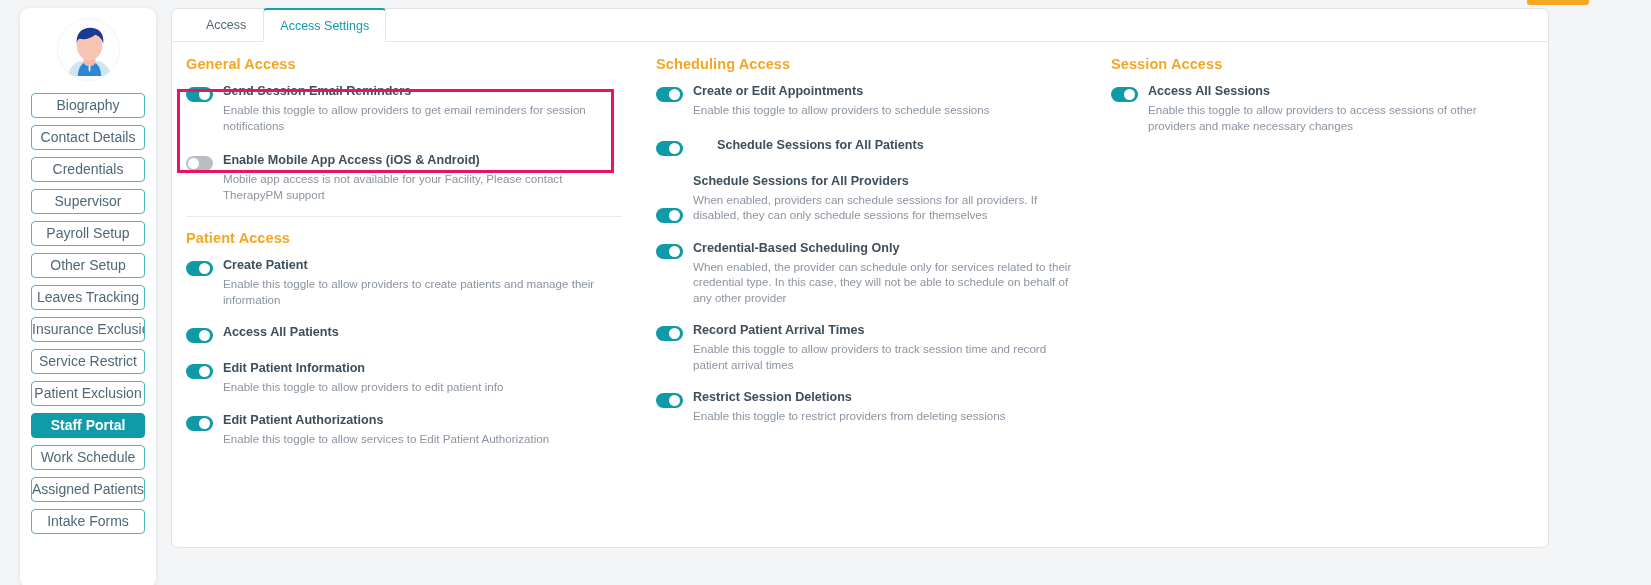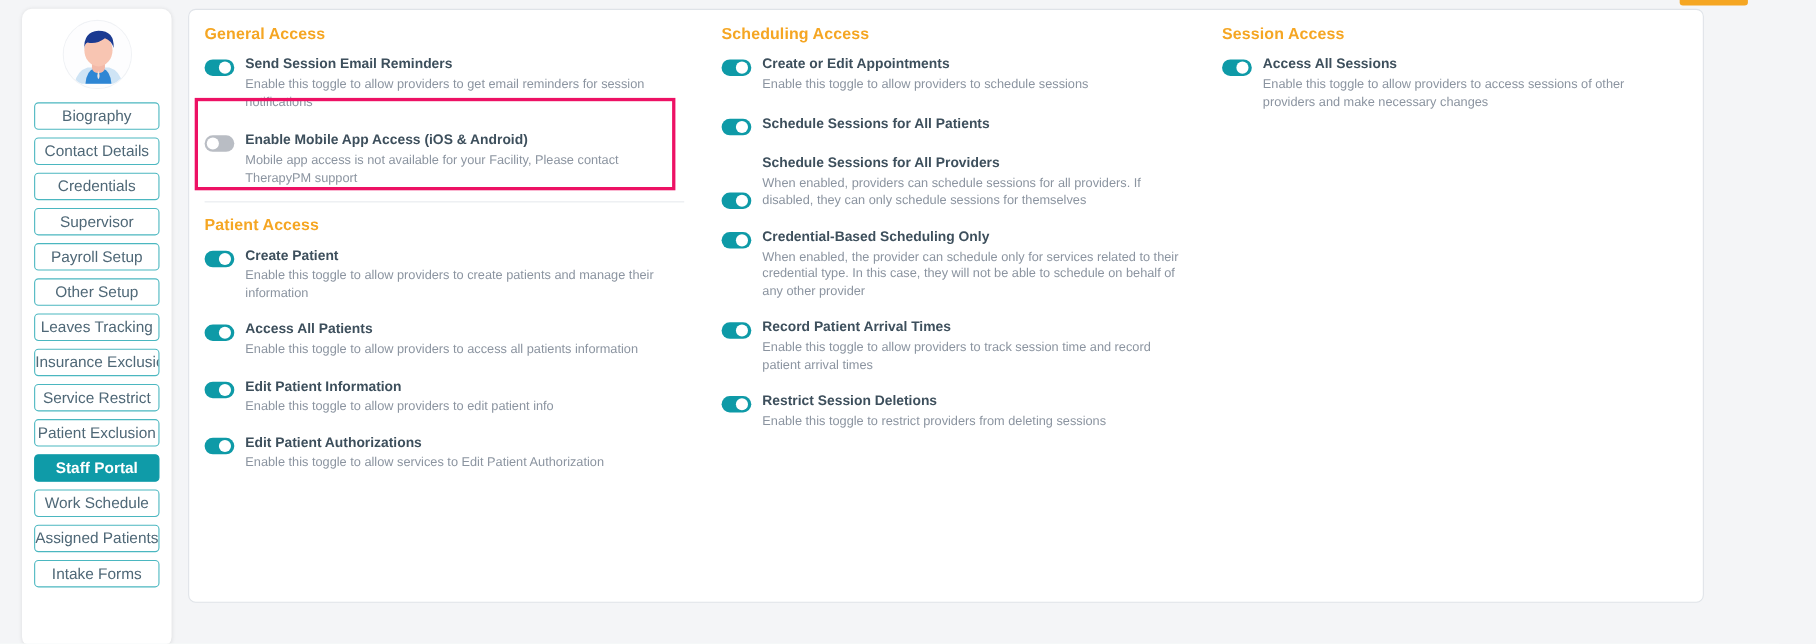--- a/index.html
+++ b/index.html
@@ -233,20 +233,24 @@
       <div class="nav-btn">Patient Exclusion</div>
       <div class="nav-btn active">Staff Portal</div>
       <div class="nav-btn">Work Schedule</div>
       <div class="nav-btn">Assigned Patients</div>
       <div class="nav-btn">Intake Forms</div>
     </div>
   </div>
 
   <div class="main-card">
 
+    <div class="tabs">
+      <div class="tab">Access</div>
+      <div class="tab active">Access Settings</div>
+    </div>
 
     <div class="columns">
 
       <div class="col col-1">
 
         <div class="section-title">General Access</div>
 
         <div class="row">
           <div class="toggle">
               <span class="knob"></span>
@@ -280,21 +284,20 @@
             <div class="row-desc">Enable this toggle to allow providers to create patients and manage their information</div>
           </div>
         </div>
 
         <div class="row" style="margin-top:18px;">
           <div class="toggle">
               <span class="knob"></span>
             </div>
           <div class="row-body">
             <div class="row-title">Access All Patients</div>
-            <div class="row-desc">Enable this toggle to allow providers to access all patients information</div>
           </div>
         </div>
 
         <div class="row" style="margin-top:18px;">
           <div class="toggle">
               <span class="knob"></span>
             </div>
           <div class="row-body">
             <div class="row-title">Edit Patient Information</div>
             <div class="row-desc">Enable this toggle to allow providers to edit patient info</div>
@@ -319,21 +322,21 @@
         <div class="row">
           <div class="toggle">
               <span class="knob"></span>
             </div>
           <div class="row-body">
             <div class="row-title">Create or Edit Appointments</div>
             <div class="row-desc">Enable this toggle to allow providers to schedule sessions</div>
           </div>
         </div>
 
-        <div class="row" style="margin-top:20px;">
+        <div class="row" style="margin-top:20px;gap:24px;">
           <div class="toggle">
               <span class="knob"></span>
             </div>
           <div class="row-body">
             <div class="row-title">Schedule Sessions for All Patients</div>
           </div>
         </div>
 
         <div class="row" style="margin-top:18px;align-items:flex-end;">
           <div class="toggle">

